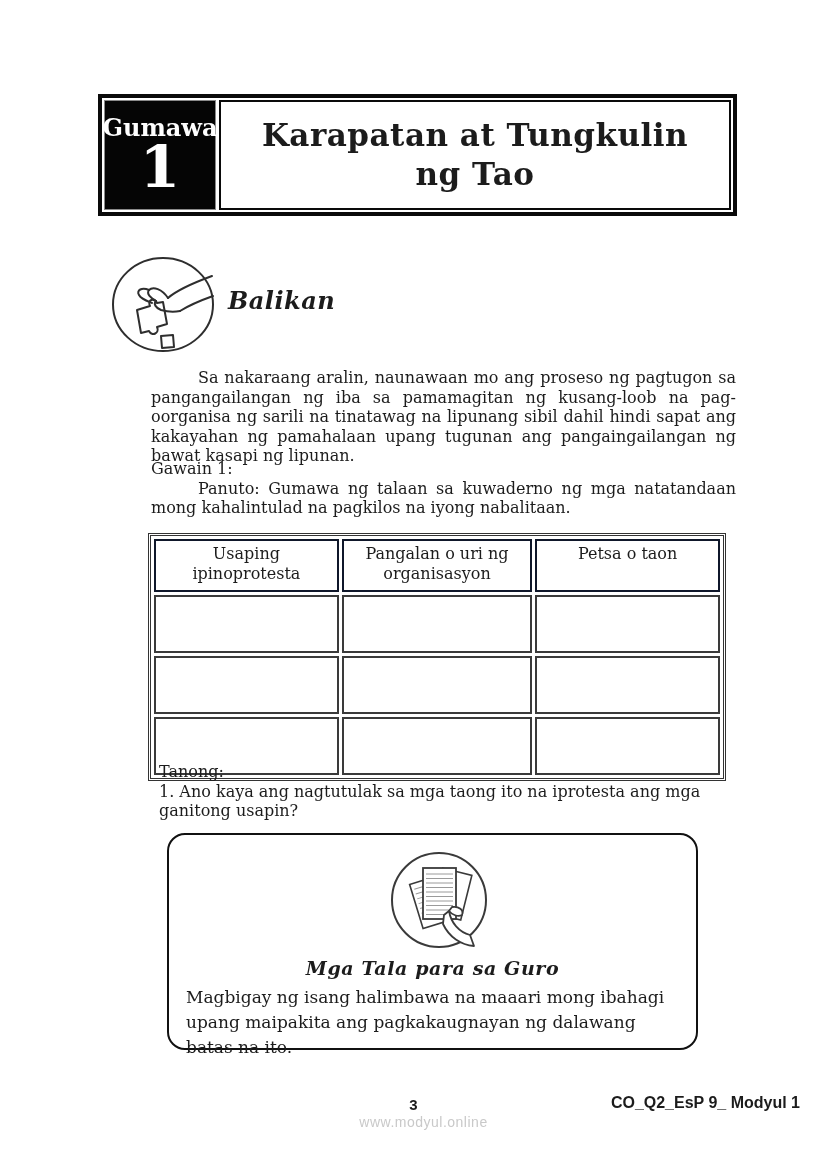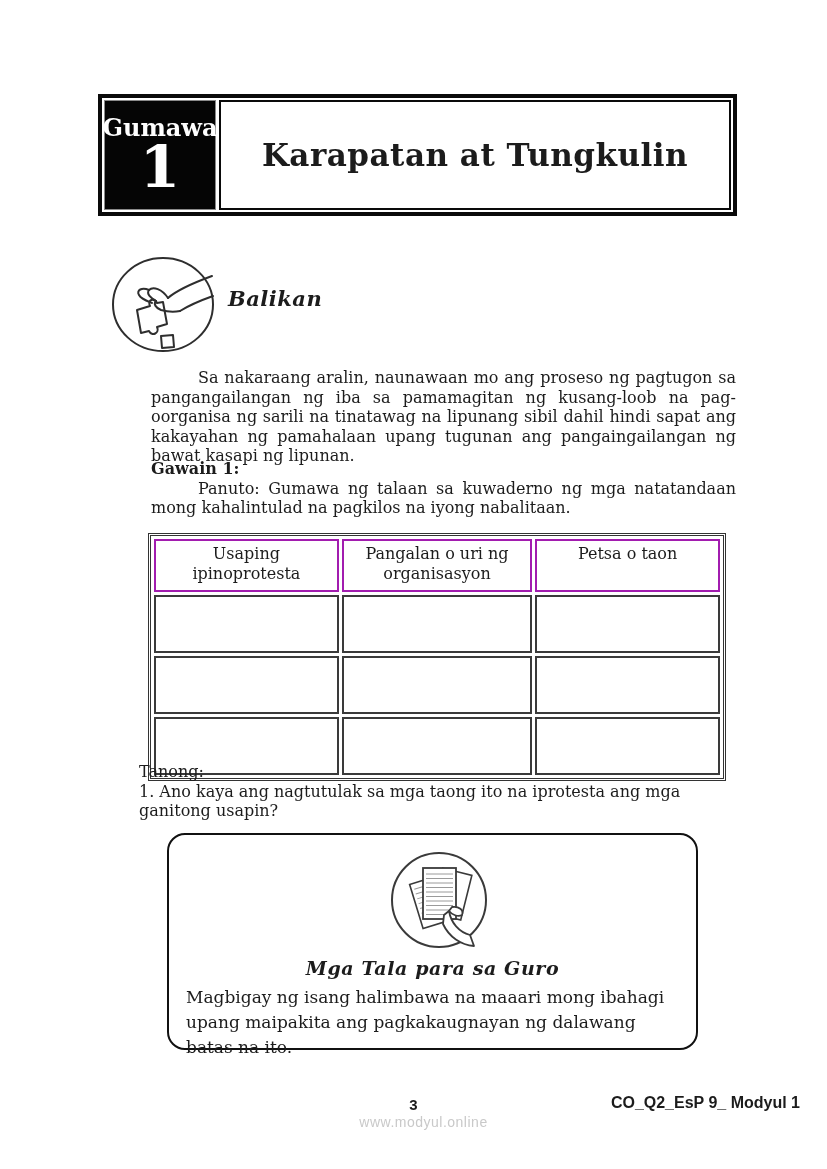--- a/index.html
+++ b/index.html
@@ -22,40 +22,40 @@
   .banner-module .mod-num{font-size:58px;font-weight:700;line-height:0.95;}
   .banner-title{
     flex:1;background:#fff;border:2px solid #0a0a0a;box-sizing:border-box;
     display:flex;flex-direction:column;align-items:center;justify-content:center;
     font-size:31px;font-weight:700;line-height:39px;letter-spacing:.5px;text-align:center;
   }
   
   .balikan-icon{position:absolute;left:111px;top:256px;width:104px;height:97px;}
   .balikan-heading{
     position:absolute;left:228px;top:286px;
-    font-size:21px;font-weight:700;font-style:italic;letter-spacing:.5px;
+    font-size:24px;font-weight:700;font-style:italic;letter-spacing:.5px;
   }
   .body-text{font-size:16px;line-height:19.5px;text-align:justify;}
   .intro-par{position:absolute;left:151px;top:352px;width:585px;text-indent:47px;}
   .gawain-block{position:absolute;left:151px;top:459px;width:585px;}
-  .gawain-label{display:block;font-weight:bold;}
+  .gawain-label{display:block;}
   .panuto{text-indent:47px;margin:0;text-align:justify;}
   
   .act-table{
     position:absolute;left:148px;top:533px;width:578px;
     border-collapse:separate;border-spacing:3px;
     border:3px double #333;background:#fff;
   }
   .act-table th{
-    border:2px solid #a21caf;font-weight:400;font-size:16px;
+    border:2px solid #0f172a;font-weight:400;font-size:16px;
     text-align:center;vertical-align:top;padding:3px 2px 6px 2px;line-height:20px;
   }
   .act-table td{border:2px solid #3a3a3a;height:52px;}
   
-  .tanong-block{position:absolute;left:139px;top:762px;width:600px;}
+  .tanong-block{position:absolute;left:159px;top:762px;width:600px;}
   .tanong-label{display:block;}
   .tanong-q{margin:0;text-align:left;}
   
   .guro-box{
     position:absolute;left:167px;top:833px;width:531px;height:217px;
     border:2px solid #111;border-radius:18px;box-sizing:border-box;
   }
   .guro-icon{position:absolute;left:220px;top:14px;width:100px;height:103px;}
   .guro-heading{
     position:absolute;left:0;top:122px;width:100%;text-align:center;
@@ -85,20 +85,21 @@
 </head>
 <body>
 
 <div class="banner">
   <div class="banner-module">
     <span class="mod-word">Gumawa</span>
     <span class="mod-num">1</span>
   </div>
   <div class="banner-title">
     <span>Karapatan at Tungkulin</span>
+    <span>ng Tao</span>
   </div>
 </div>
 
 <svg class="balikan-icon" viewBox="0 0 104 97" aria-hidden="true">
   <ellipse cx="52" cy="48.5" rx="50" ry="46.5" fill="#fff" stroke="#2e2e2e" stroke-width="2"></ellipse>
 
   <path class="ln" d="M101 20 C 82 27, 66 34, 57 42"></path>
   <path class="ln" d="M102 40 C 88 45, 77 50, 69 55"></path>
 
   <path class="ln" d="M57 42 C 51 33, 42 30, 38 34 C 35 38, 40 42, 45 45"></path>

